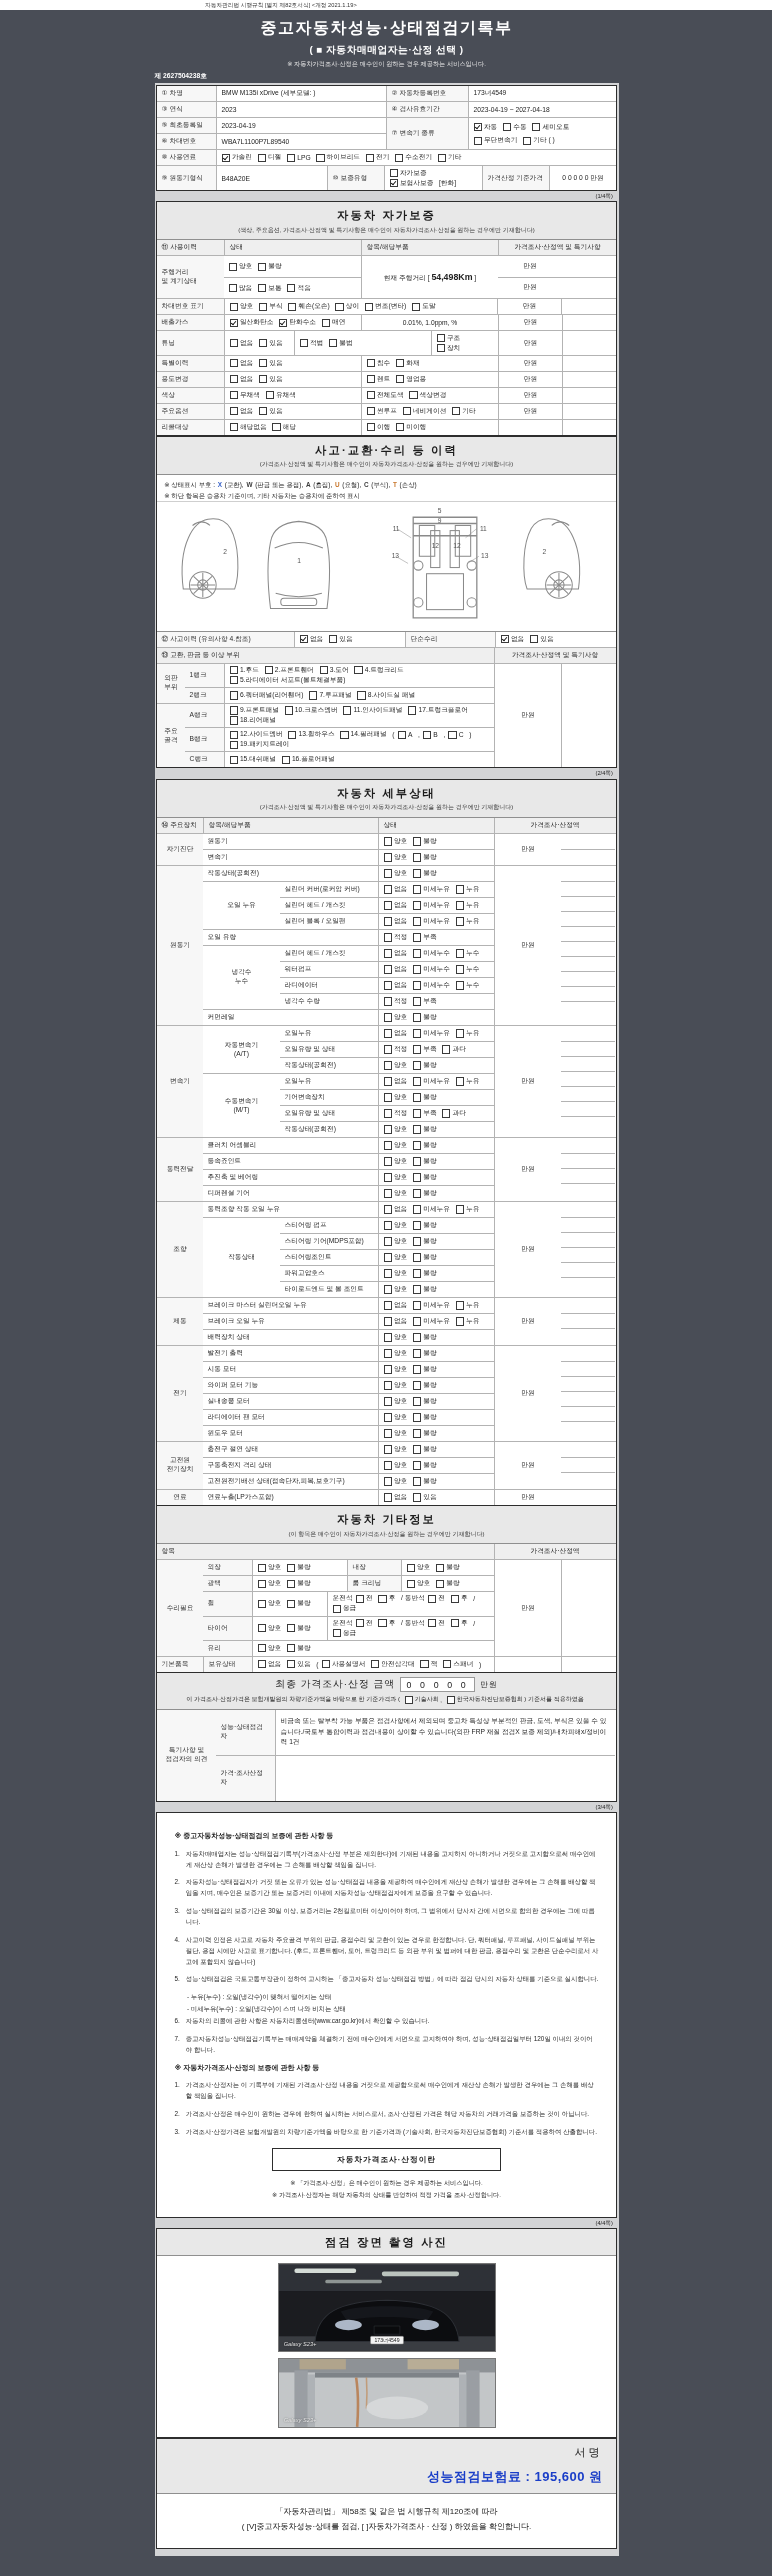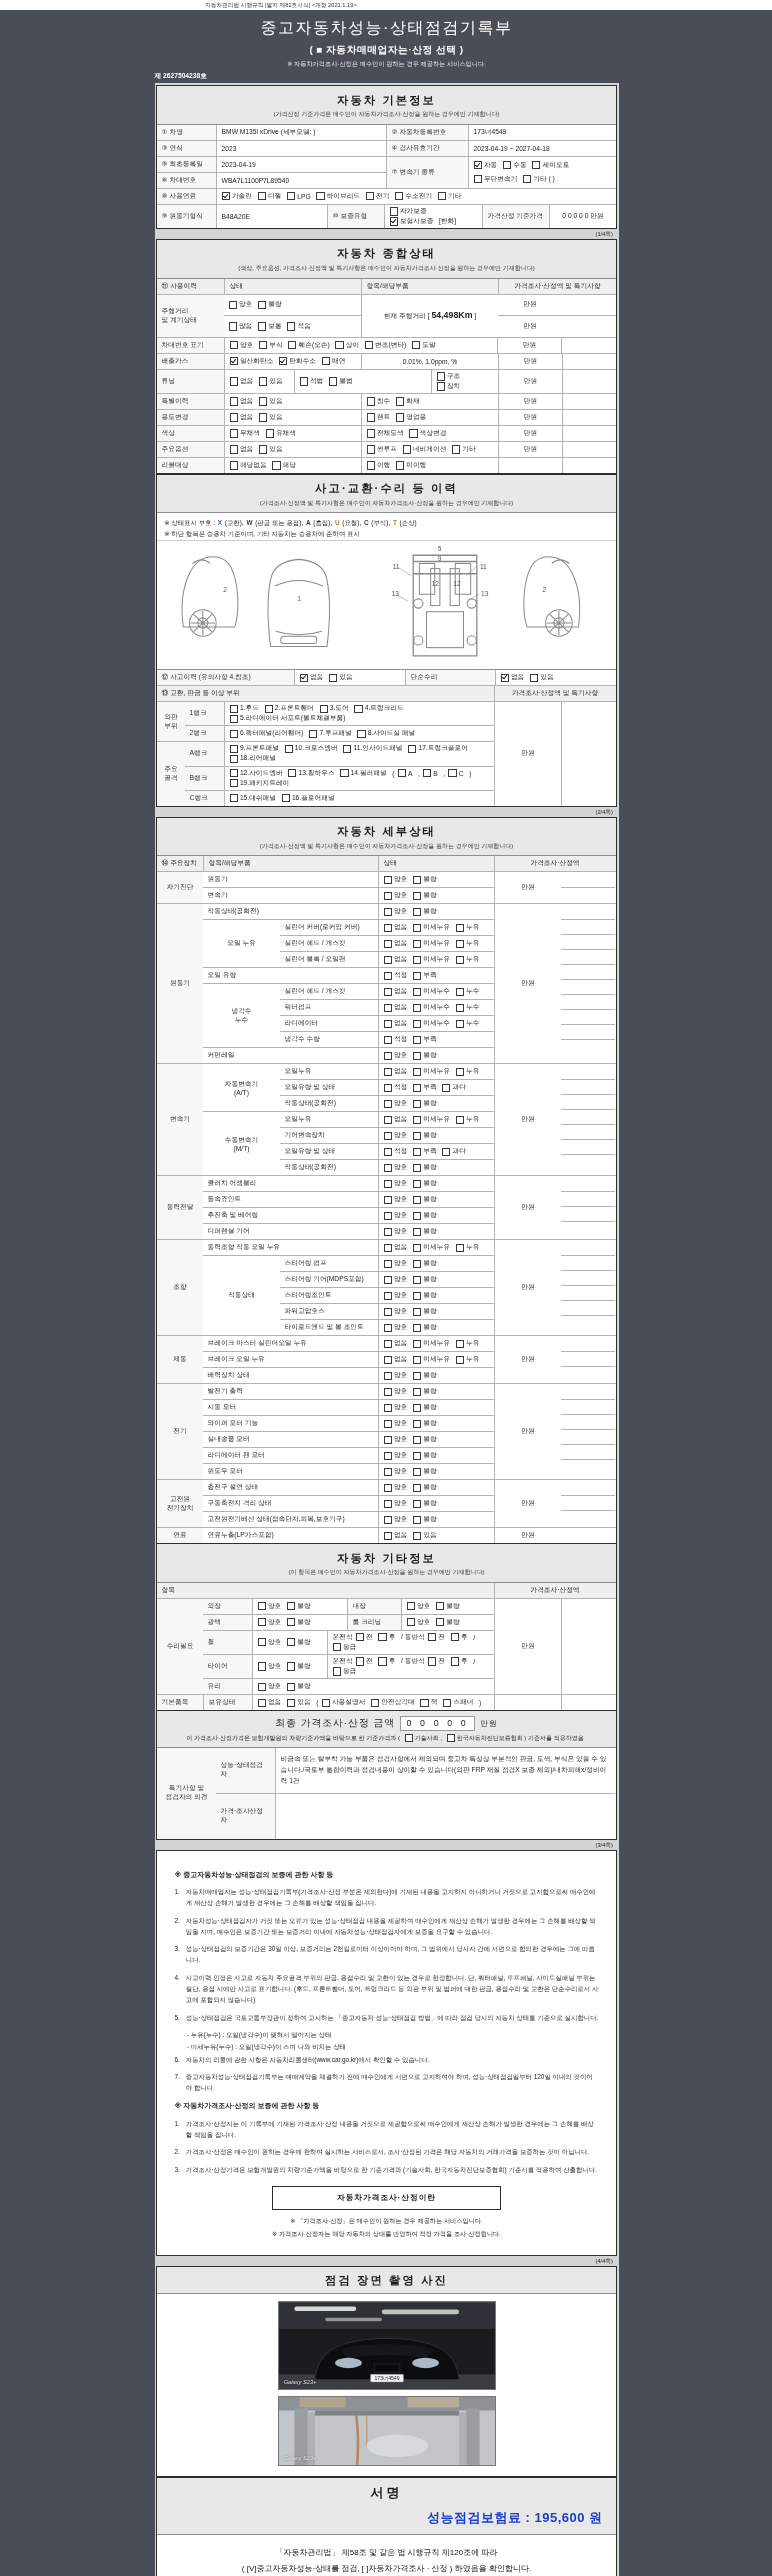--- a/index.html
+++ b/index.html
@@ -1,19 +1,19 @@
 <!DOCTYPE html>
 <html style="font-size:8.2px"><head>
 <meta charset="utf-8">
 <style>
   html,body{margin:0;padding:0}
   body{width:773px;background:#494d56;font-family:"Liberation Sans","DejaVu Sans",sans-serif;color:#222}
   .topstrip{height:10.3px;background:#fff;font-size:5.7px;color:#333;line-height:10.3px;padding-left:205px;box-sizing:border-box;white-space:nowrap}
   .darkhead{color:#fff;text-align:center;padding-top:8.2px}
-  .darkhead .t{font-size:16px;font-weight:normal;letter-spacing:1.5px}
+  .darkhead .t{font-size:16px;font-weight:bold;letter-spacing:1.5px}
   .darkhead .s{font-size:9.8px;font-weight:bold;margin-top:4.1px;letter-spacing:0.5px}
   .darkhead .n{font-size:6.2px;margin-top:3.1px;color:#e8e8e8}
   .serialrow{width:464px;margin:2.1px auto 0;color:#fff;font-size:6.7px;font-weight:bold;padding:1px 0 2.1px}
   .paper{width:464px;margin:0 auto;background:#d3d4d6;padding:2.6px 1.5px 7.2px;box-sizing:border-box}
   .blk{background:#fff;border:1px solid #2d2d2d;width:461px;box-sizing:border-box}
   .gapmark{font-size:5.7px;text-align:right;padding:2.1px 4.1px 1.5px;color:#1d1d1d;height:6.7px}
   .band{background:#e8e8e8;border-bottom:0.5px solid #8f8f8f;text-align:center;padding:6.2px 3.1px 4.6px}
   .band .bt{font-size:11.3px;font-weight:bold;letter-spacing:2.1px;color:#1c1c1c}
   .band .bn{font-size:6px;margin-top:2.6px;color:#333}
   .tbl{width:100%}
@@ -44,45 +44,41 @@
   .noticebody h3{font-size:7px;margin:7.2px 0 5.2px;font-weight:bold}
   .nitem{display:flex;margin:0 0 6.7px}
   .nitem .no{width:11.3px;flex:none}
   .nsub{margin:1px 0 1px 12.4px}
   .nbox{border:0.8px solid #2d2d2d;width:222px;margin:11.3px auto 6.2px;text-align:center;font-weight:bold;font-size:7.7px;padding:4.1px 2.1px;letter-spacing:1px}
   .nboxnote{text-align:center;font-size:6.2px;margin:2.1px 0}
   .photowrap{padding:7.2px 0 9.3px;display:flex;flex-direction:column;align-items:center;gap:6.2px}
   .photo{width:216px;position:relative;overflow:hidden;border:0.5px solid #777}
   .wm{position:absolute;left:5.2px;bottom:4.1px;color:rgba(255,255,255,.85);font-size:5.7px;font-style:italic;text-shadow:0 0 1.5px rgba(0,0,0,.6)}
   .signband{background:#e8e8e8;border-bottom:0.5px solid #8f8f8f;padding:6.2px 13.4px 7.2px}
-  .signband .st{text-align:center;font-size:13px;font-weight:bold;letter-spacing:3.1px;color:#1c1c1c}
+  .signband .st{text-align:right;font-size:11px;font-weight:normal;letter-spacing:3.1px;color:#1c1c1c}
   .fee{text-align:right;font-size:13px;font-weight:bold;margin-top:7.2px;letter-spacing:0.5px}
   .confirm{padding:10.3px 5.2px 13.4px;text-align:center;font-size:8px;line-height:1.9;color:#161616}
   svg text{font-family:"Liberation Sans",sans-serif}
 </style>
 </head>
 <body>
 
 <div>
   <div class="topstrip">자동차관리법 시행규칙 [별지 제82호서식] &lt;개정 2021.1.19&gt;</div>
 
   <div class="darkhead">
     <div class="t">중고자동차성능·상태점검기록부</div>
     <div class="s">( ■ 자동차매매업자는·산정 선택 )</div>
     <div class="n">※ 자동차가격조사·산정은 매수인이 원하는 경우 제공하는 서비스입니다.</div>
   </div>
   <div class="serialrow">제 2627504238호</div>
 
   <div class="paper">
 
     <div class="blk">
-      <div class="band">
-        <div class="bt">자동차 기본정보</div>
-        <div class="bn">(가격산정 기준가격은 매수인이 자동차가격조사·산정을 원하는 경우에만 기재합니다)</div>
-      </div>
       <div class="tbl" id="t-basic">
           <div class="tr">
             <div class="c lb" style="width:59px">
               <span>① 차명</span>
             </div>
             <div class="c " style="width:170px">
               <span>BMW M135i xDrive (세부모델: )</span>
             </div>
             <div class="c lb" style="width:82px">
               <span>② 자동차등록번호</span>
@@ -213,21 +209,21 @@
             <div class="c vcent" style="width:67px">
               <span>0 0 0 0 0 만원</span>
             </div>
           </div>
         </div>
     </div>
     <div class="gapmark">(1/4쪽)</div>
 
     <div class="blk">
       <div class="band">
-        <div class="bt">자동차 종합상태</div>
+        <div class="bt">자동차 자가보증</div>
         <div class="bn">(색상, 주요옵션, 가격조사·산정액 및 특기사항은 매수인이 자동차가격조사·산정을 원하는 경우에만 기재합니다)</div>
       </div>
       <div class="tbl" id="t-overall">
           <div class="tr hdr">
             <div class="c lb hdr" style="width:67px">⑪ 사용이력</div>
             <div class="c hdr" style="width:137px">상태</div>
             <div class="c hdr" style="width:137px">항목/해당부품</div>
             <div class="c hdr vcent" style="width:118px">가격조사·산정액 및 특기사항</div>
           </div>
           <div class="tr">

